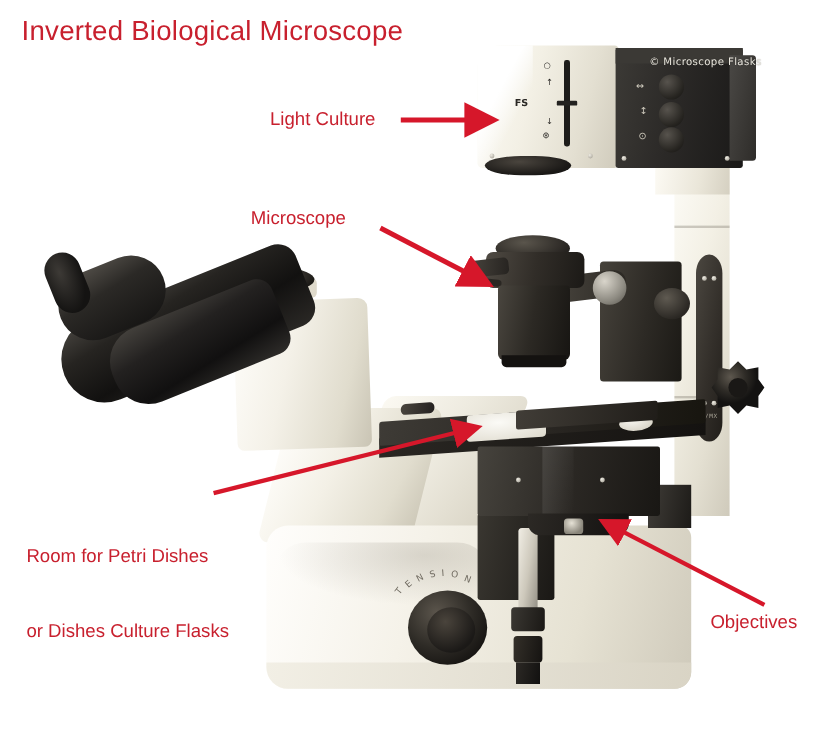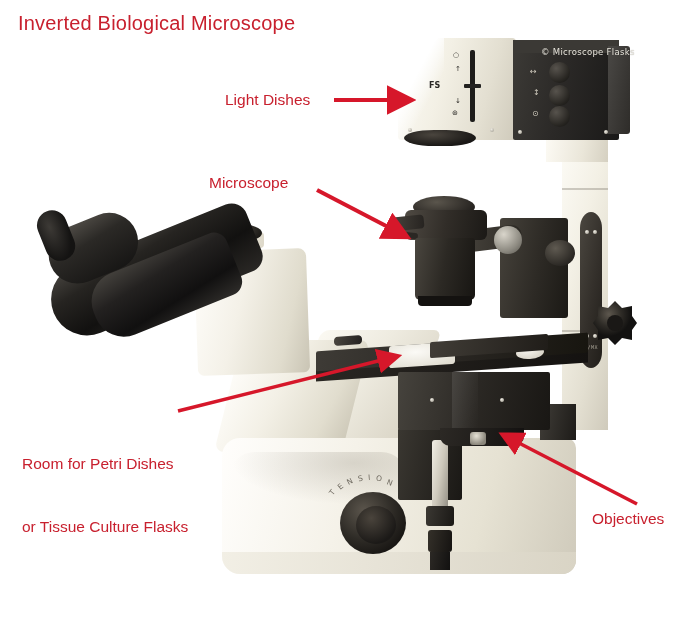--- a/index.html
+++ b/index.html
@@ -16,21 +16,21 @@
     height: 617px;
     background: #ffffff;
     overflow: hidden;
   }
 
   
   #page-title {
     position: absolute;
     left: 18px;
     top: 12px;
-    font-size: 20px;
+    font-size: 23px;
     font-weight: 400;
     color: #c8202e;
     letter-spacing: 0.2px;
     white-space: nowrap;
   }
   .callout-label {
     position: absolute;
     color: #c8202e;
     font-size: 15.5px;
     font-weight: 400;
@@ -549,24 +549,24 @@
 
     <line x1="334" y1="100" x2="392" y2="100" stroke="#d6172a" stroke-width="4.2" marker-end="url(#ah)"></line>
 
     <line x1="317" y1="190" x2="390" y2="228" stroke="#d6172a" stroke-width="4.2" marker-end="url(#ah)"></line>
 
     <line x1="178" y1="411" x2="382" y2="360" stroke="#d6172a" stroke-width="3.6" marker-end="url(#ah)"></line>
 
     <line x1="637" y1="504" x2="517" y2="442" stroke="#d6172a" stroke-width="3.6" marker-end="url(#ah)"></line>
   </svg>
 
-  <div class="callout-label" id="label-light-source">Light Dishes</div>
+  <div class="callout-label" id="label-light-source">Light Culture</div>
 
   <div class="callout-label" id="label-condenser">Microscope</div>
 
   <div class="callout-label" id="label-petri">
     <div>Room for Petri Dishes</div>
-    <div>or Tissue Culture Flasks</div>
+    <div>or Dishes Culture Flasks</div>
   </div>
 
   <div class="callout-label" id="label-objectives">Objectives</div>
 
 </div>
 
 </body></html>

